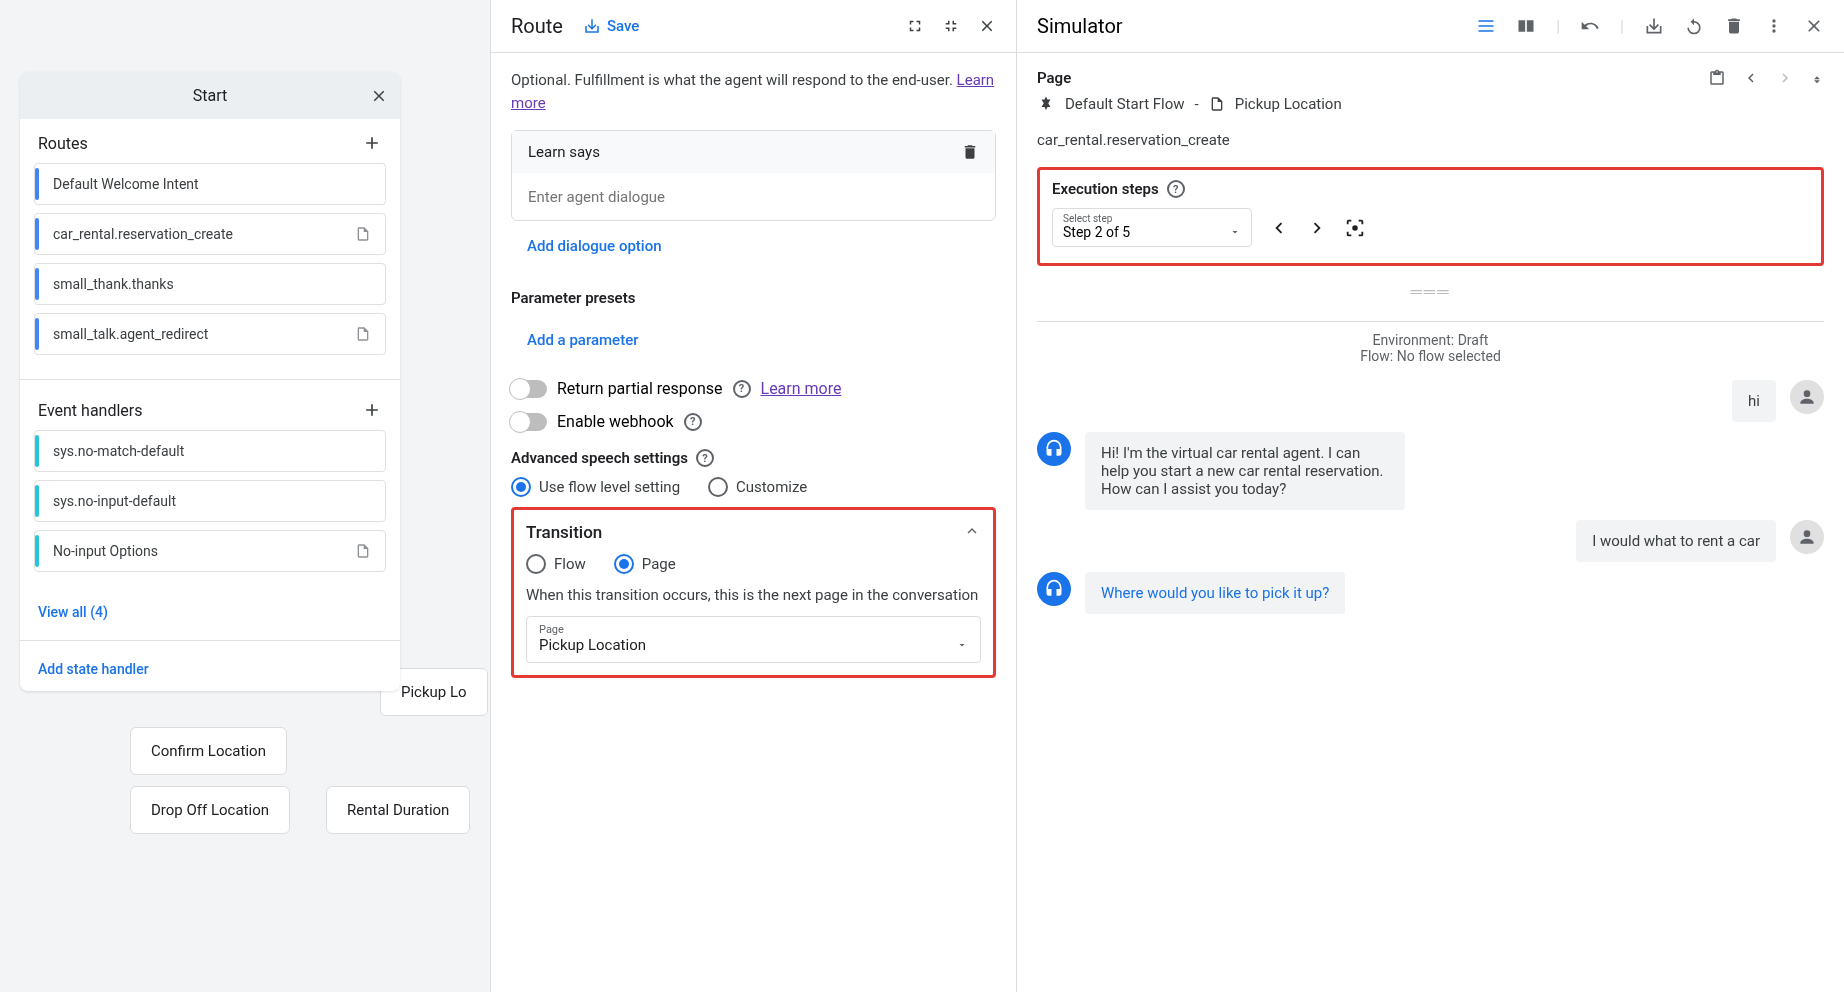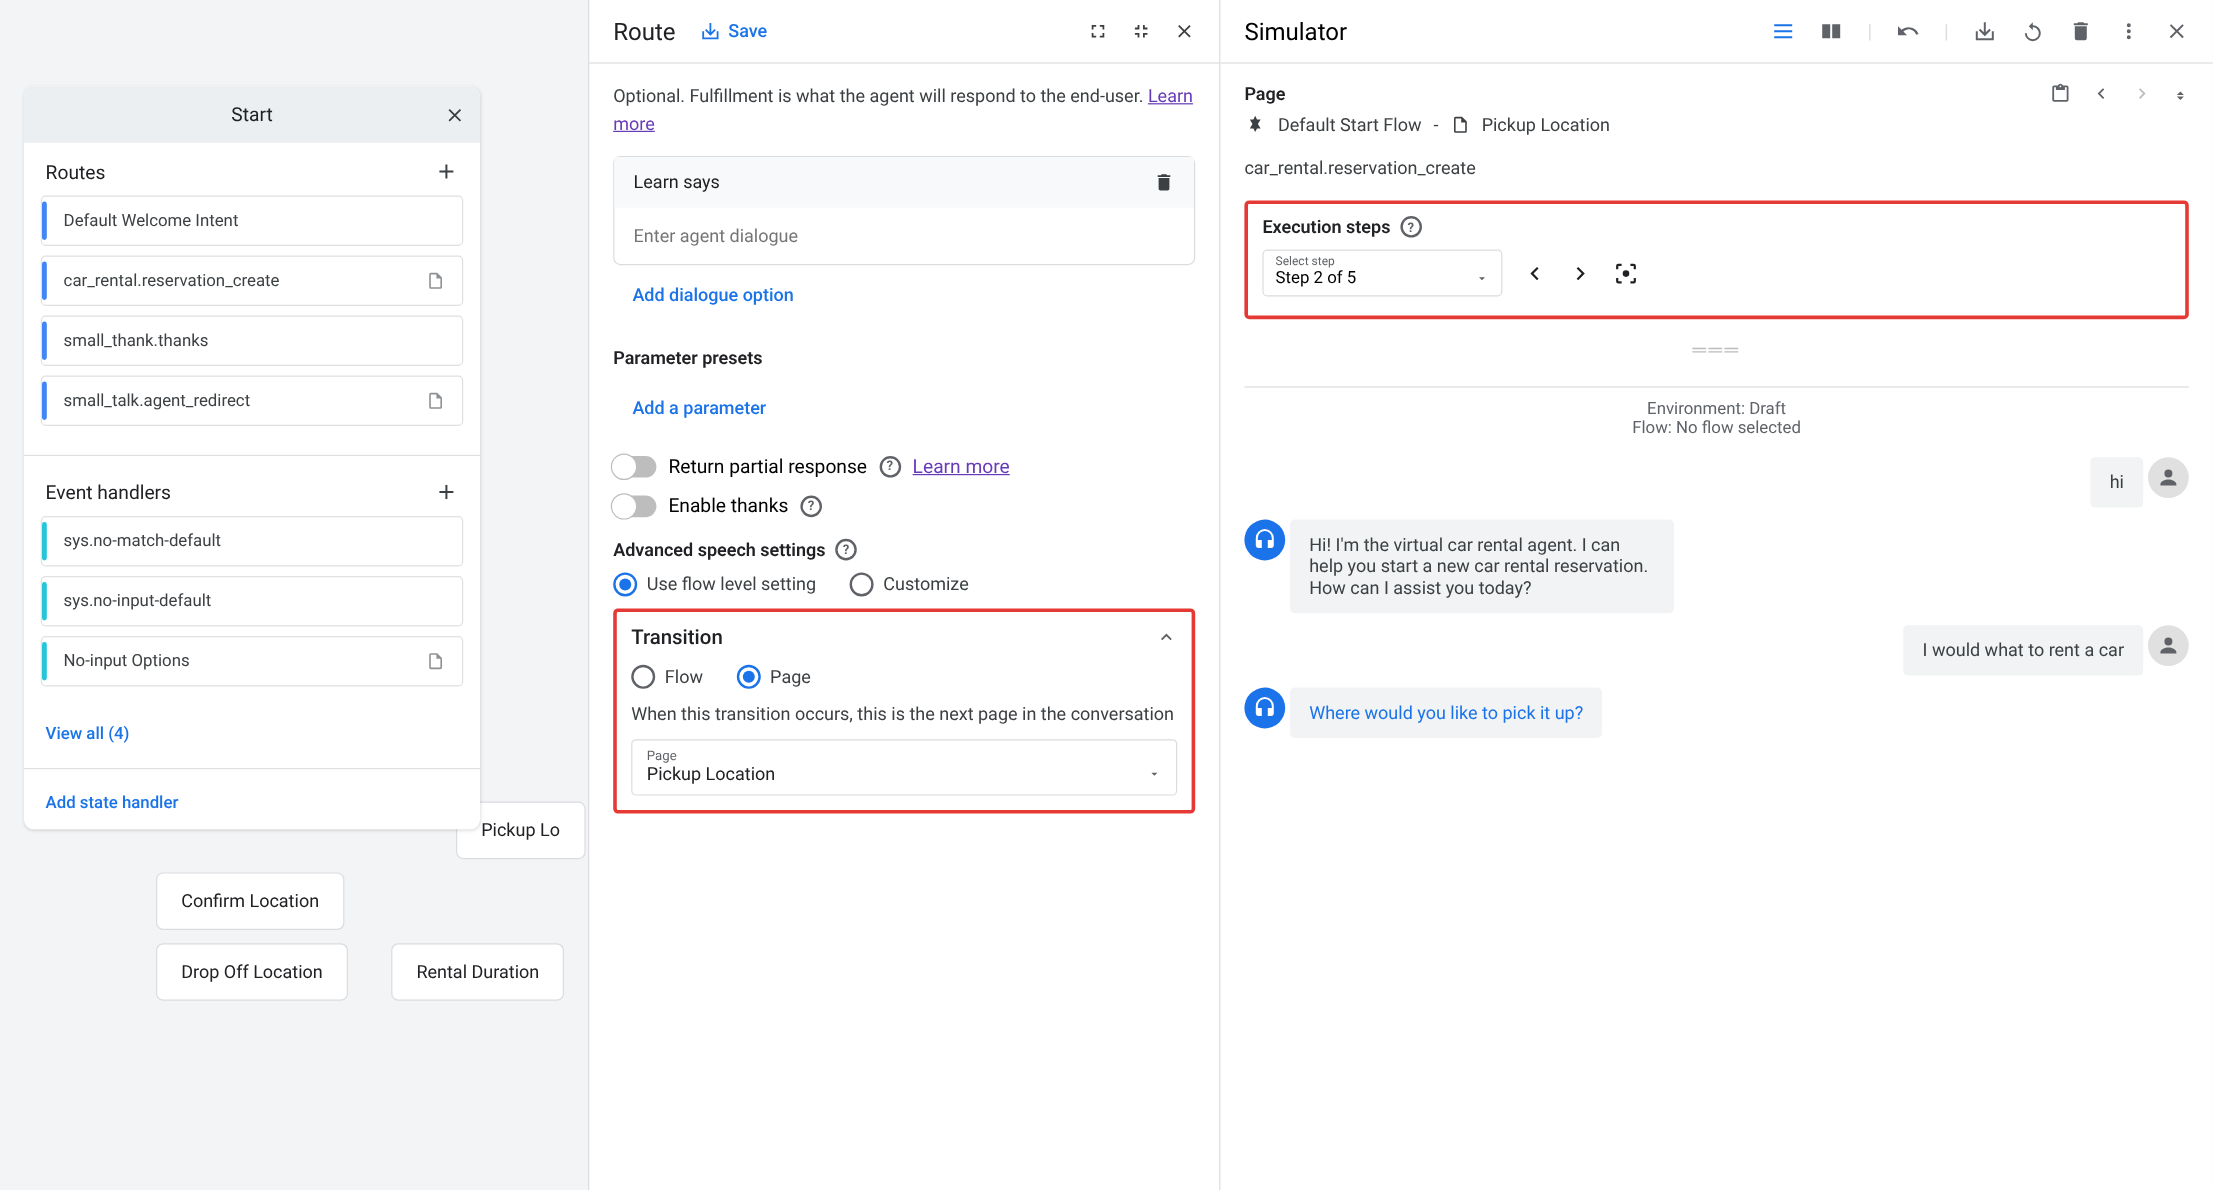--- a/index.html
+++ b/index.html
@@ -69,21 +69,21 @@
 .page-nav-icons { display: flex; gap: 16px; align-items: center; }
 .sim-label { font-size: 15px; font-weight: 600; color: #202124; }
 .intent-val { font-size: 15px; color: #3c4043; margin: 8px 0 18px; }
 .exec-box { border: 3px solid #e53935; border-radius: 4px; padding: 10px 12px 16px; margin-bottom: 16px; }
 .exec-header { display: flex; align-items: center; gap: 8px; margin-bottom: 10px; }
 .exec-controls { display: flex; align-items: center; gap: 16px; }
 .step-select { border: 1px solid #dadce0; border-radius: 4px; padding: 4px 10px 6px; width: 200px; }
 .step-select-label { font-size: 10px; color: #5f6368; }
 .step-select-val { font-size: 14px; display: flex; justify-content: space-between; align-items: center; }
 .chat-divider { text-align: center; color: #5f6368; font-size: 14px; border-top: 1px solid #dadce0; padding-top: 10px; margin: 20px 0 16px; }
-.chat-row { display: flex; align-items: flex-start; gap: 4px; margin: 10px 0; }
+.chat-row { display: flex; align-items: flex-start; gap: 14px; margin: 10px 0; }
 .chat-row.user { justify-content: flex-end; }
 .avatar-agent { width: 34px; height: 34px; border-radius: 50%; background: #1a73e8; display: flex; align-items: center; justify-content: center; flex-shrink: 0; }
 .avatar-user { width: 34px; height: 34px; border-radius: 50%; background: #e0e0e0; display: flex; align-items: center; justify-content: center; flex-shrink: 0; }
 .bubble { background: #f1f3f4; border-radius: 4px; padding: 12px 16px; font-size: 15px; color: #3c4043; max-width: 320px; }
 .bubble.user-b { max-width: none; }
 .bubble.link-b { color: #1a73e8; }
 
 svg { display: block; }
 </style>
 </head>
@@ -222,21 +222,21 @@
 
     <div class="toggle-row">
       <span class="toggle"></span>
       <span>Return partial response</span>
       <span class="help-circle">?</span>
       <span class="learn-more">Learn more</span>
     </div>
 
     <div class="toggle-row">
       <span class="toggle"></span>
-      <span>Enable thanks</span>
+      <span>Enable webhook</span>
       <span class="help-circle">?</span>
     </div>
 
     <div class="subsection-title" style="display:flex;align-items:center;gap:8px;">
       <span>Advanced speech settings</span>
       <span class="help-circle">?</span>
     </div>
     <div class="radio-row">
       <div class="radio-opt">
           <span class="radio active"></span>

